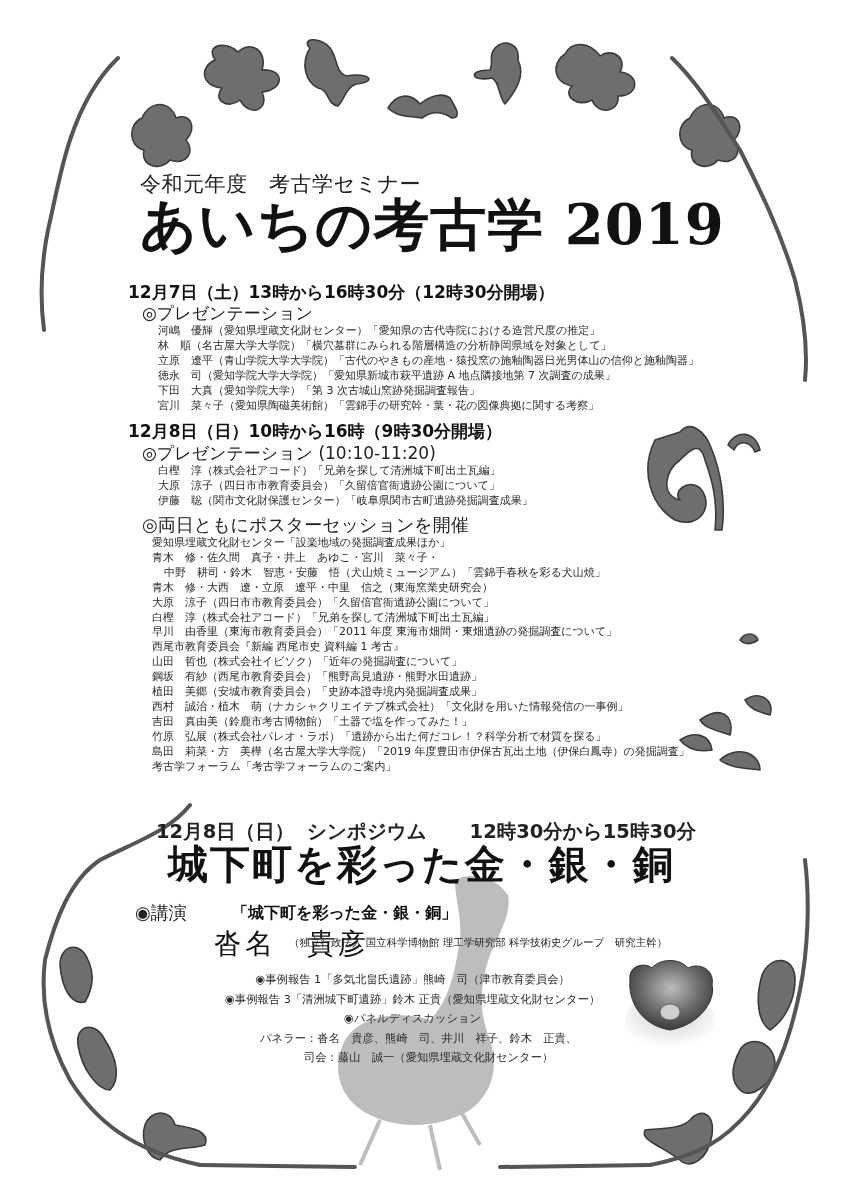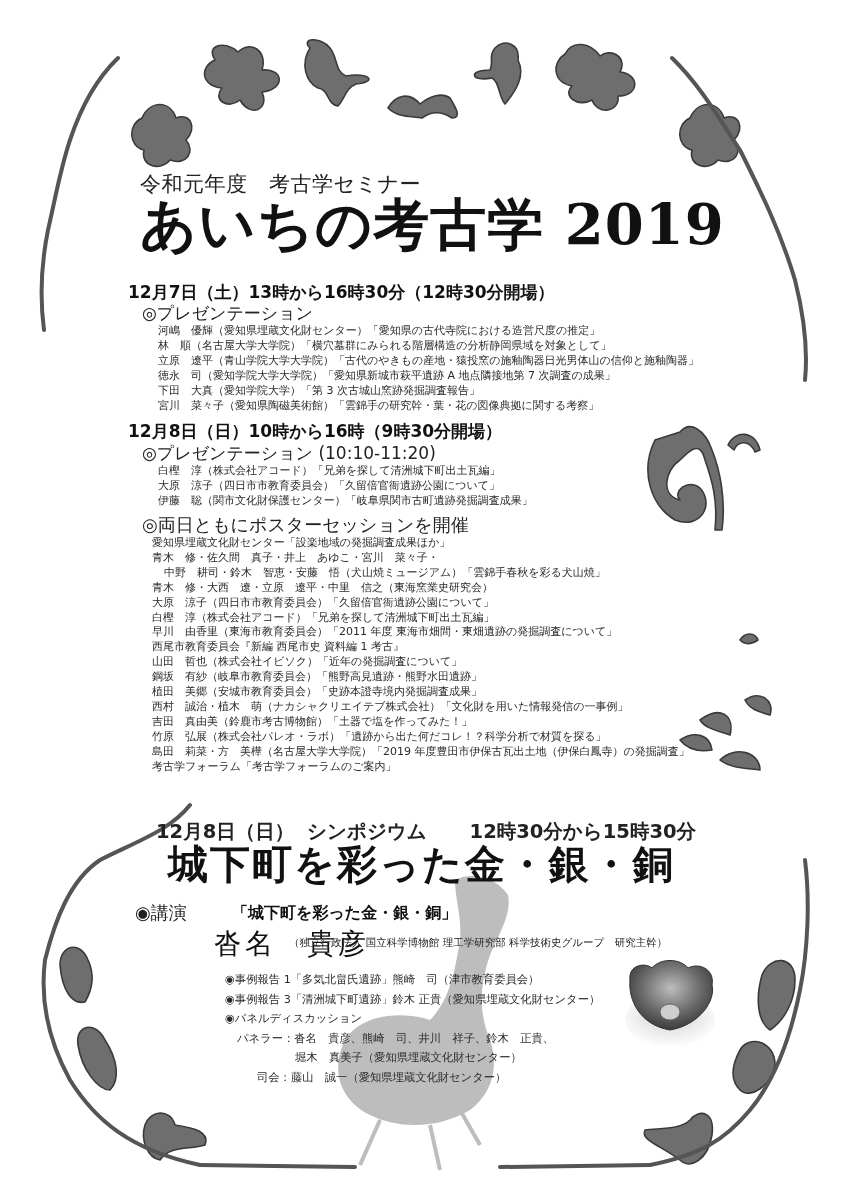--- a/index.html
+++ b/index.html
@@ -18,21 +18,21 @@
   .sym-title { left: 168px; top: 842px; font-family: "DejaVu Serif", "Liberation Serif", serif;
                font-weight: bold; font-size: 40px; color: #111; letter-spacing: 2px; line-height: 1.1; }
   .lecture-head { left: 135px; top: 901px; font-size: 18px; color: #222; }
   .lecture-title { left: 232px; top: 903px; font-family: "DejaVu Serif", "Liberation Serif", serif;
                    font-weight: bold; font-size: 16px; color: #111; }
   .speaker { left: 172px; top: 925px; font-family: Liberation Mono, monospace;
              font-size: 28px; color: #111; letter-spacing: 3px; margin-left: 42px; }
   .affil { left: 289px; top: 936px; font-family: "DejaVu Serif", "Liberation Serif", serif;
            font-size: 10.5px; color: #222; }
   .reports { left: 225px; top: 970px; font-size: 11.3px; line-height: 19.6px; color: #2a2a2a; }
-  .reports div { white-space: nowrap; }
+  .reports div { white-space: nowrap; text-align: center; }
   .ind1 { padding-left: 12px; }
   .ind2 { padding-left: 70px; }
   .ind3 { padding-left: 32px; }
   .time-r { margin-left: 30px; }
 </style>
 </head>
 <body>
 
 <svg class="deco" width="855" height="1200" viewBox="0 0 855 1200">
   <g fill="#6e6e6e" stroke="#3a3a3a" stroke-width="1.6" stroke-linejoin="round">
@@ -121,21 +121,21 @@
 <div class="abs lines" style="left:152px; top:536px;">
   <div>愛知県埋蔵文化財センター「設楽地域の発掘調査成果ほか」</div>
   <div>青木　修・佐久間　真子・井上　あゆこ・宮川　菜々子・</div>
   <div class="ind1">中野　耕司・鈴木　智恵・安藤　悟（犬山焼ミュージアム）「雲錦手春秋を彩る犬山焼」</div>
   <div>青木　修・大西　遼・立原　遼平・中里　信之（東海窯業史研究会）</div>
   <div>大原　涼子（四日市市教育委員会）「久留倍官衙遺跡公園について」</div>
   <div>白樫　淳（株式会社アコード）「兄弟を探して清洲城下町出土瓦編」</div>
   <div>早川　由香里（東海市教育委員会）「2011 年度 東海市畑間・東畑遺跡の発掘調査について」</div>
   <div>西尾市教育委員会『新編 西尾市史 資料編 1 考古』</div>
   <div>山田　哲也（株式会社イビソク）「近年の発掘調査について」</div>
-  <div>鋼坂　有紗（岐阜市教育委員会）「熊野高見遺跡・熊野水田遺跡」</div>
+  <div>鋼坂　有紗（西尾市教育委員会）「熊野高見遺跡・熊野水田遺跡」</div>
   <div>植田　美郷（安城市教育委員会）「史跡本證寺境内発掘調査成果」</div>
   <div>西村　誠治・植木　萌（ナカシャクリエイテブ株式会社）「文化財を用いた情報発信の一事例」</div>
   <div>吉田　真由美（鈴鹿市考古博物館）「土器で塩を作ってみた！」</div>
   <div>竹原　弘展（株式会社パレオ・ラボ）「遺跡から出た何だコレ！？科学分析で材質を探る」</div>
   <div>島田　莉菜・方　美樺（名古屋大学大学院）「2019 年度豊田市伊保古瓦出土地（伊保白鳳寺）の発掘調査」</div>
   <div>考古学フォーラム「考古学フォーラムのご案内」</div>
 </div>
 
 <div class="abs sym-head">
   <span>12月8日（日）</span>
@@ -147,15 +147,14 @@
 <div class="abs lecture-head">◉講演</div>
 <div class="abs lecture-title">「城下町を彩った金・銀・銅」</div>
 <div class="abs speaker">沓名　貴彦</div>
 <div class="abs affil">（独立行政法人 国立科学博物館 理工学研究部 科学技術史グループ　研究主幹）</div>
 
 <div class="abs reports">
   <div>◉事例報告 1「多気北畠氏遺跡」熊崎　司（津市教育委員会）</div>
   <div>◉事例報告 3「清洲城下町遺跡」鈴木 正貴（愛知県埋蔵文化財センター）</div>
   <div>◉パネルディスカッション</div>
   <div class="ind1">パネラー：沓名　貴彦、熊崎　司、井川　祥子、鈴木　正貴、</div>
-  <div class="ind2">堀木　真美子（愛知県埋蔵文化財センター）</div>
   <div class="ind3">司会：藤山　誠一（愛知県埋蔵文化財センター）</div>
 </div>
 
 </body></html>

